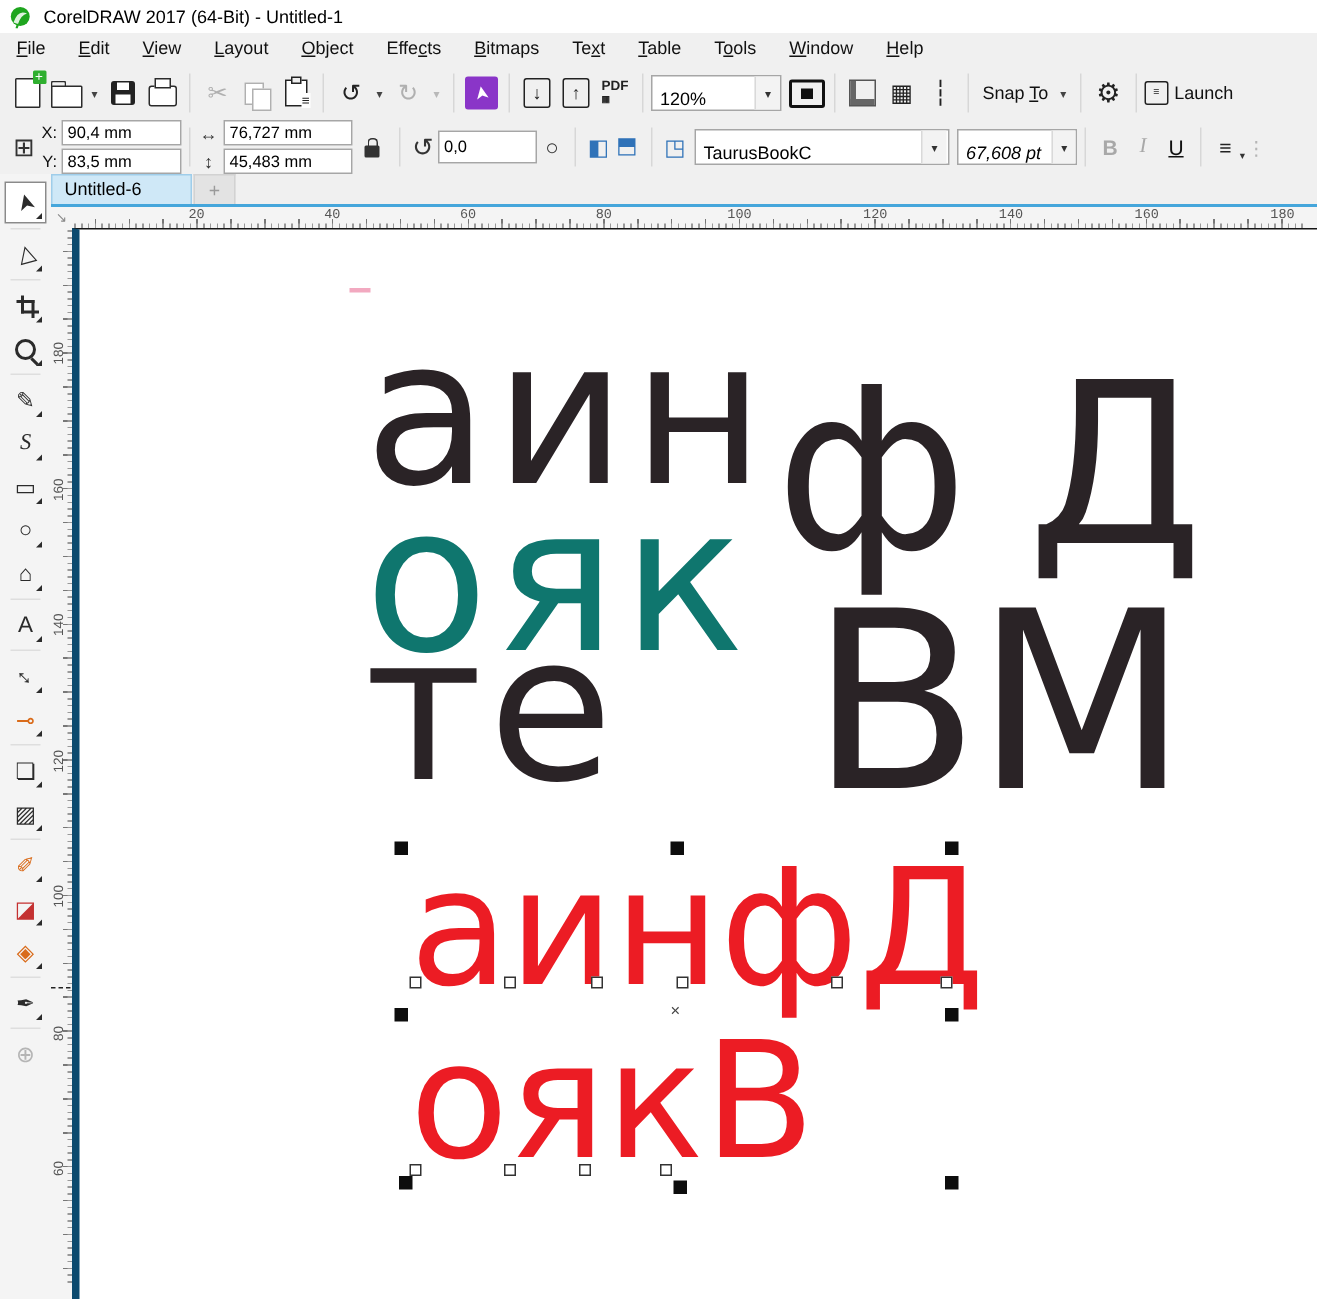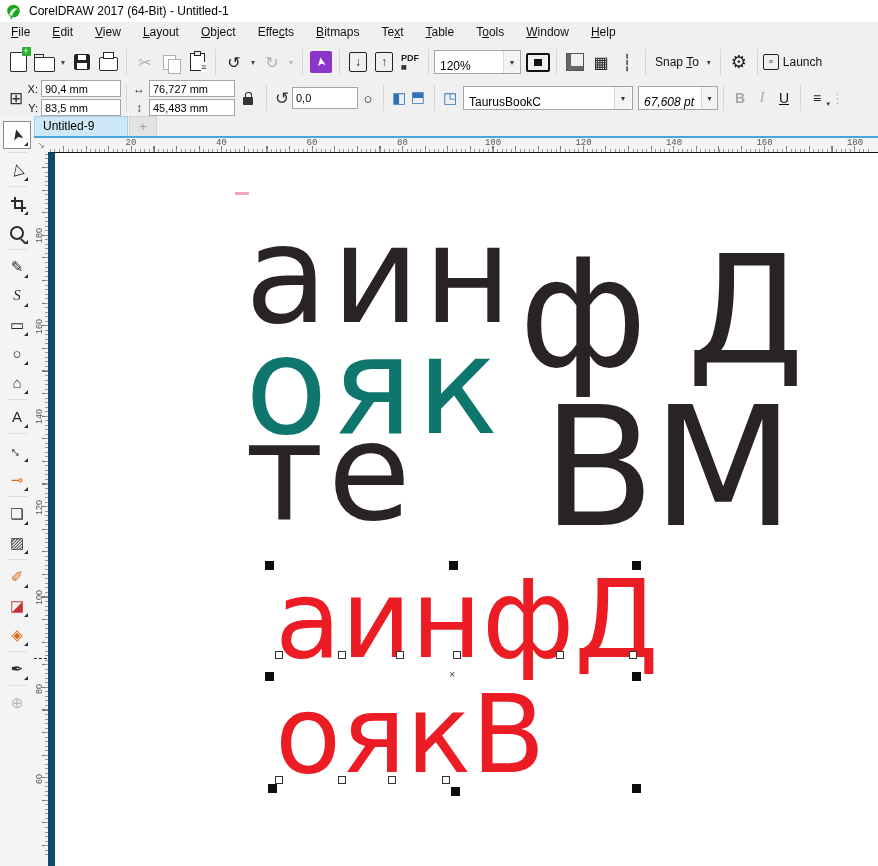--- a/index.html
+++ b/index.html
@@ -139,21 +139,21 @@
             repeating-linear-gradient(to bottom,#999 0 1px,transparent 1px 4.52px),
             repeating-linear-gradient(to bottom,#777 0 1px,transparent 1px 22.6px);
           background-size:3px 100%,6px 100%;
           background-position:right -7.5px,right -7.5px;background-repeat:no-repeat;}
   .vnum{position:absolute;left:-2px;width:14px;text-align:center;font-size:9px;color:#555;
         transform:rotate(-90deg);}
   .vdash{position:absolute;left:0;width:13px;border-top:1px dashed #222;}
 
   
   .canvas{position:absolute;left:48px;top:152px;right:0;bottom:0;background:#fff;
-          border-top:1px solid #151515;border-left:7px solid #0c4a6e;}
+          border-top:1px solid #151515;border-left:5px solid #0c4a6e;}
   .glyphs{position:absolute;line-height:1;font-family:"DejaVu Sans",sans-serif;white-space:pre;}
   .spec{letter-spacing:4px;}
   .handle{position:absolute;width:9px;height:9px;background:#0d0d0d;}
   .gnode{position:absolute;width:6px;height:6px;background:#fff;border:1px solid #333;}
   .cx{position:absolute;font-size:11px;color:#444;line-height:1;}
   .artifact{position:absolute;background:#f2a9c0;}
 </style>
 </head>
 <body>
 
@@ -369,21 +369,21 @@
       <span class="tool fly">
         <span>✒</span>
       </span>
       <span class="tbsep"></span>
       <span class="tool dim">
         <span>⊕</span>
       </span>
     </div>
 
   <div class="tabrow">
-    <span class="tab">Untitled-9</span>
+    <span class="tab">Untitled-6</span>
     <span class="newtab">+</span>
   </div>
 
   <div class="rcorner">↘</div>
   <div class="hruler" id="hruler">
       <span class="hnum" style="left: 83px;">20</span>
       <span class="hnum" style="left: 173.5px;">40</span>
       <span class="hnum" style="left: 264px;">60</span>
       <span class="hnum" style="left: 354.5px;">80</span>
       <span class="hnum" style="left: 445px;">100</span>

